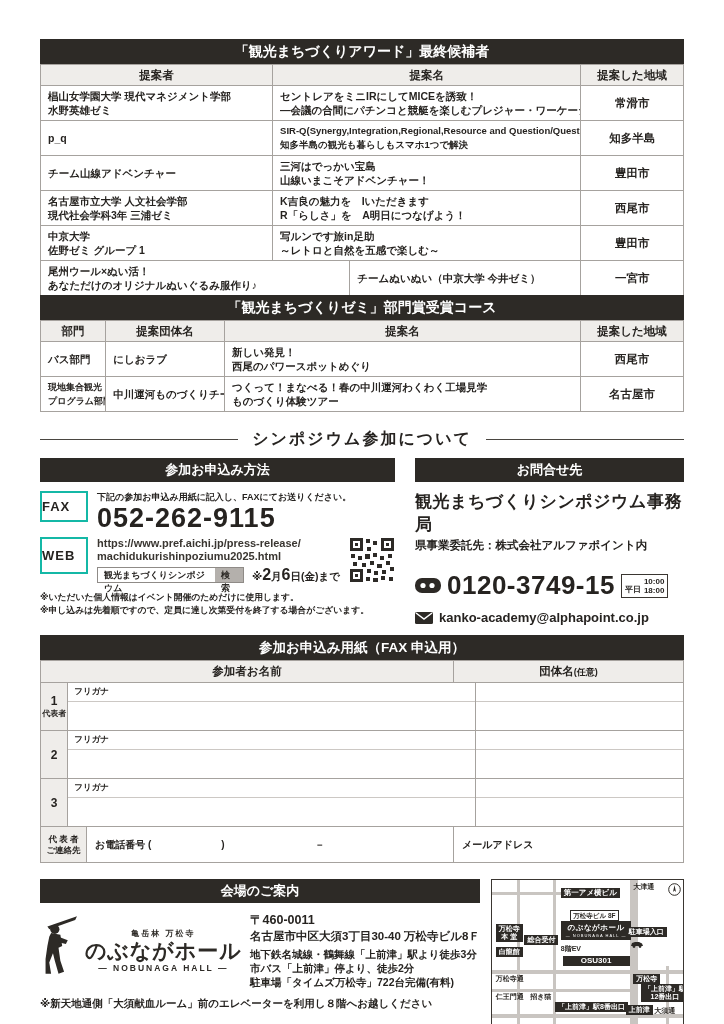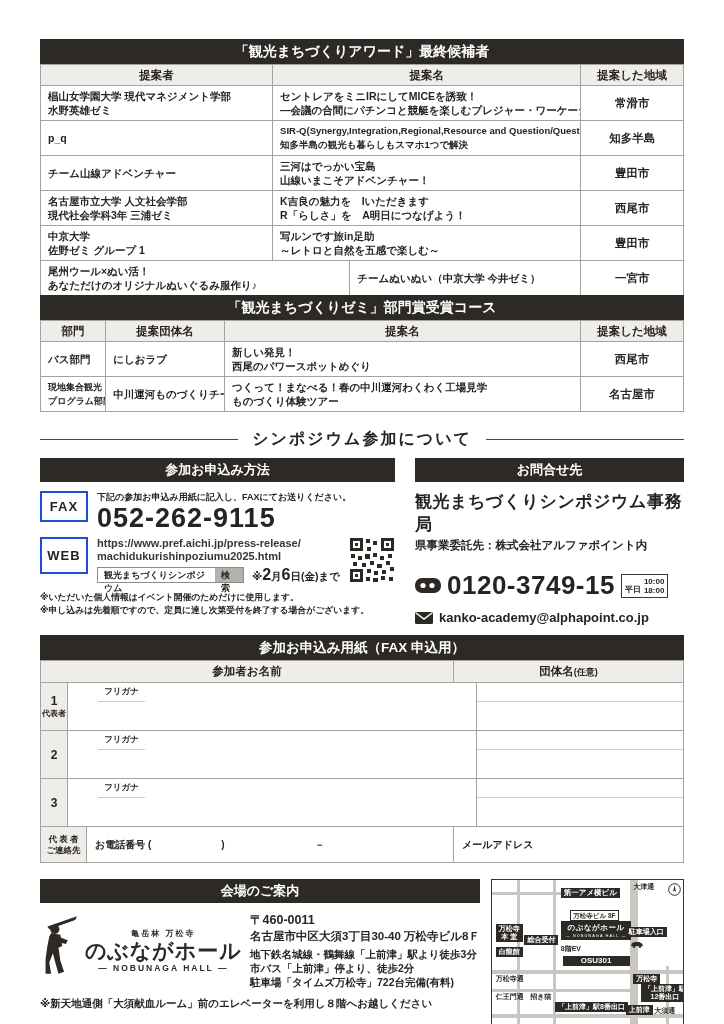--- a/index.html
+++ b/index.html
@@ -27,21 +27,21 @@
   
   .sym-head { display:flex; align-items:center; gap:14px; margin-top:16px; height:22px; }
   .sym-head .rule { flex:1; height:1px; background:#4a4641; }
   .sym-head h2 { font-size:16px; font-weight:700; letter-spacing:2px; }
 
   .sym-cols { display:flex; gap:20px; margin-top:8px; }
   .col-left { width:355px; } .col-right { width:269px; }
   .bar2 { background:#2d2a26; color:#fff; text-align:center; font-size:13px; font-weight:700; padding:3px 0; }
 
   .method-row { display:flex; align-items:flex-start; gap:9px; margin-top:9px; }
-  .method-box { border:2px solid #1d4ed8; font-size:13px; font-weight:700; width:48px; text-align:center;
+  .method-box { border:2px solid #14b8a6; font-size:13px; font-weight:700; width:48px; 
                 padding:6px 0; letter-spacing:1px; }
   .fax-note { font-size:9px; font-weight:700; }
   .fax-num { font-size:27px; font-weight:800; letter-spacing:1px; line-height:28px; }
   .url { font-size:11px; font-weight:700; color:#3a3631; line-height:13px; }
   .search-row { display:flex; align-items:center; gap:8px; margin-top:3px; }
   .search-pill { display:flex; border:1px solid #8f8b87; height:16px; align-items:stretch; }
   .search-pill .q { font-size:9px; font-weight:700; padding:1px 6px 0 6px; }
   .search-pill .btn { background:#b4b0ac; color:#2d2a26; font-size:9px; font-weight:700; padding:1px 6px 0 6px; }
   .deadline { font-size:10.5px; font-weight:800; white-space:nowrap; }
   .deadline .big { font-size:16px; }
@@ -61,21 +61,21 @@
   .form .bar { margin:-1px -1px 0 -1px; }
   .f-head { display:flex; background:#efedea; border-top:1px solid #a6a29e; }
   .f-head > div { font-size:11.5px; font-weight:700; text-align:center; padding:3px 0; }
   .fh-name { width:413px; border-right:1px solid #a6a29e; }
   .fh-org { width:229px; }
   .fh-org .opt { font-size:9px; }
   .f-row { display:flex; border-top:1px solid #a6a29e; }
   .f-num { width:30px; background:#efedea; border-right:1px solid #a6a29e; display:flex;
            flex-direction:column; align-items:center; justify-content:center; font-size:12px; font-weight:700; }
   .f-num .sub { font-size:8px; }
-  .f-mid { width:450px; border-right:1px solid #a6a29e; display:flex; flex-direction:row;padding-left:30px; }
+  .f-mid { width:450px; border-right:1px solid #a6a29e; display:flex; flex-direction:column; }
   .f-org { width:229px; display:flex; flex-direction:column; }
   .furi { height:19px; border-bottom:1px solid #ccc8c4; font-size:8.5px; font-weight:700; padding:3px 6px 0 6px; }
   .furi-blank { height:19px; border-bottom:1px solid #ccc8c4; }
   .blank { height:28px; }
   .f-contact { display:flex; border-top:1px solid #a6a29e; height:36px; }
   .fc-label { width:46px; background:#efedea; border-right:1px solid #a6a29e; display:flex; align-items:center;
               justify-content:center; font-size:8.5px; font-weight:700; white-space:pre; text-align:center; line-height:11px; }
   .fc-phone { width:367px; border-right:1px solid #a6a29e; display:flex; align-items:center;
               font-size:10px; font-weight:700; padding:0 8px; }
   .fc-phone .gap1 { width:70px; } .fc-phone .gap2 { width:90px; }

